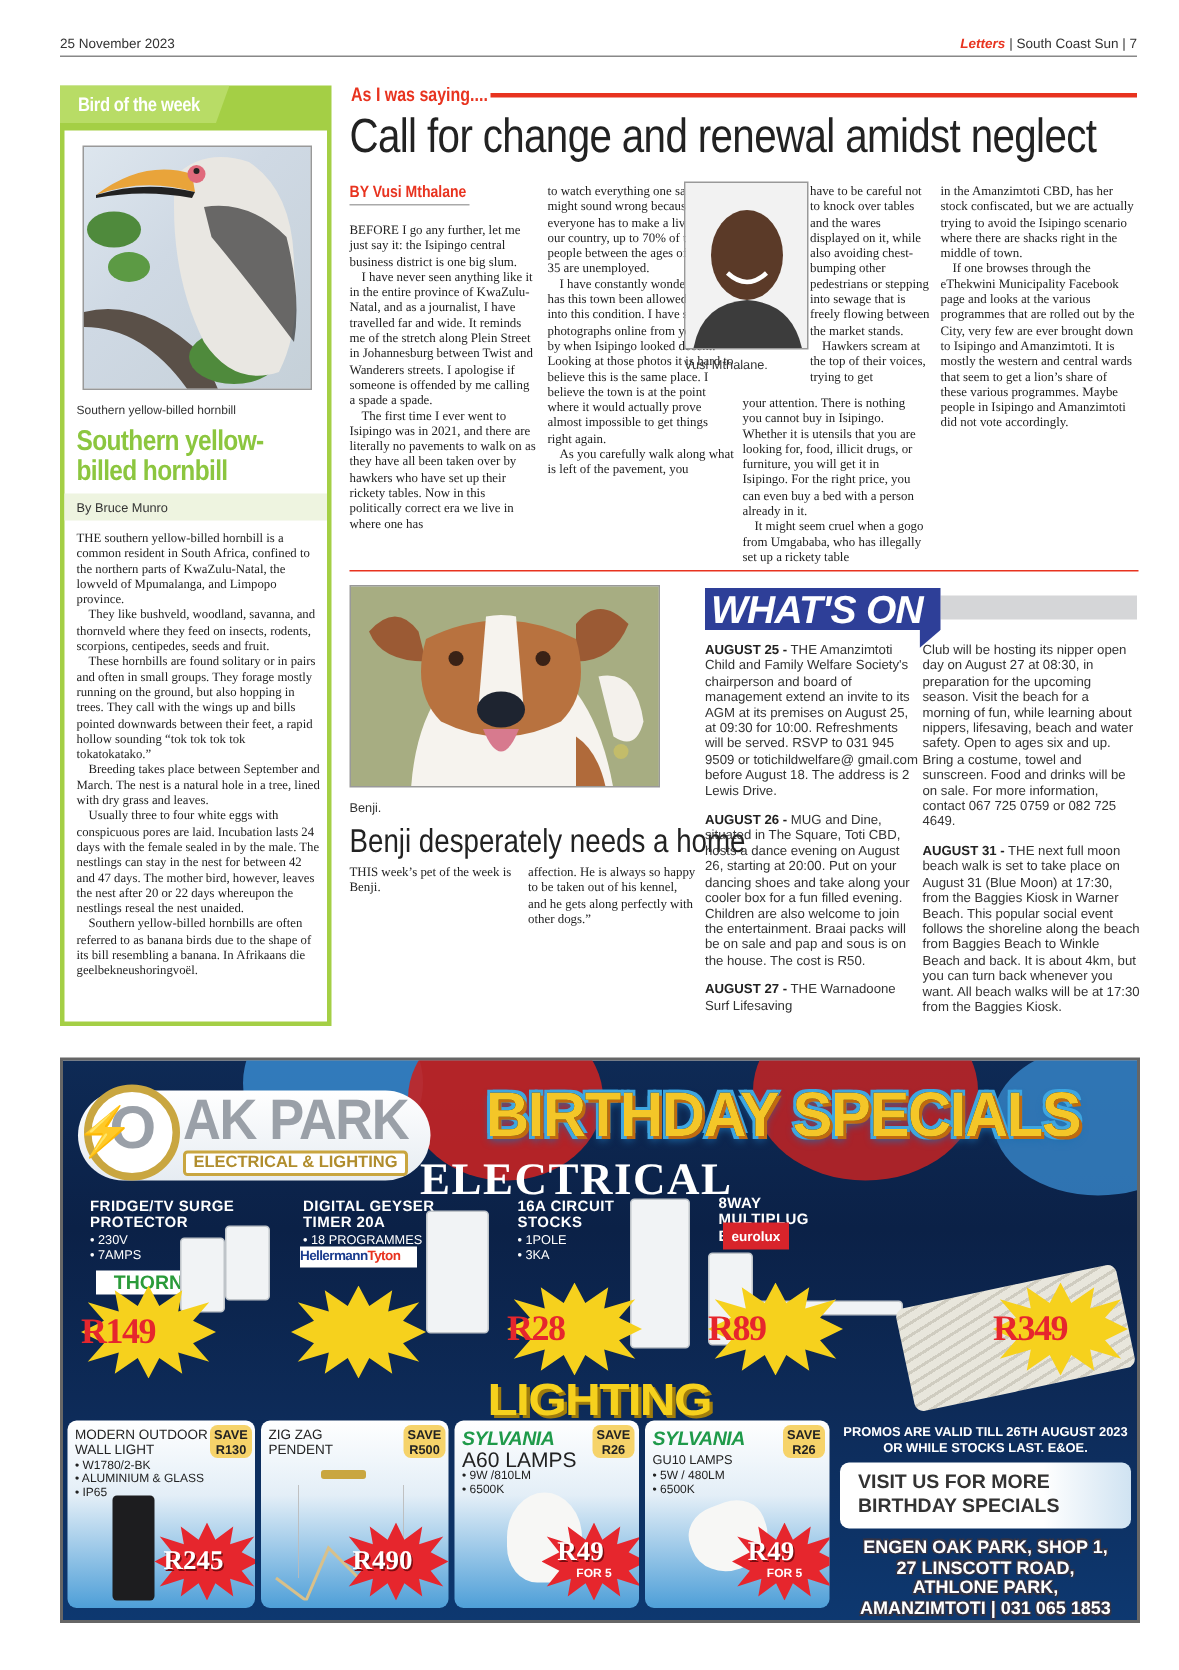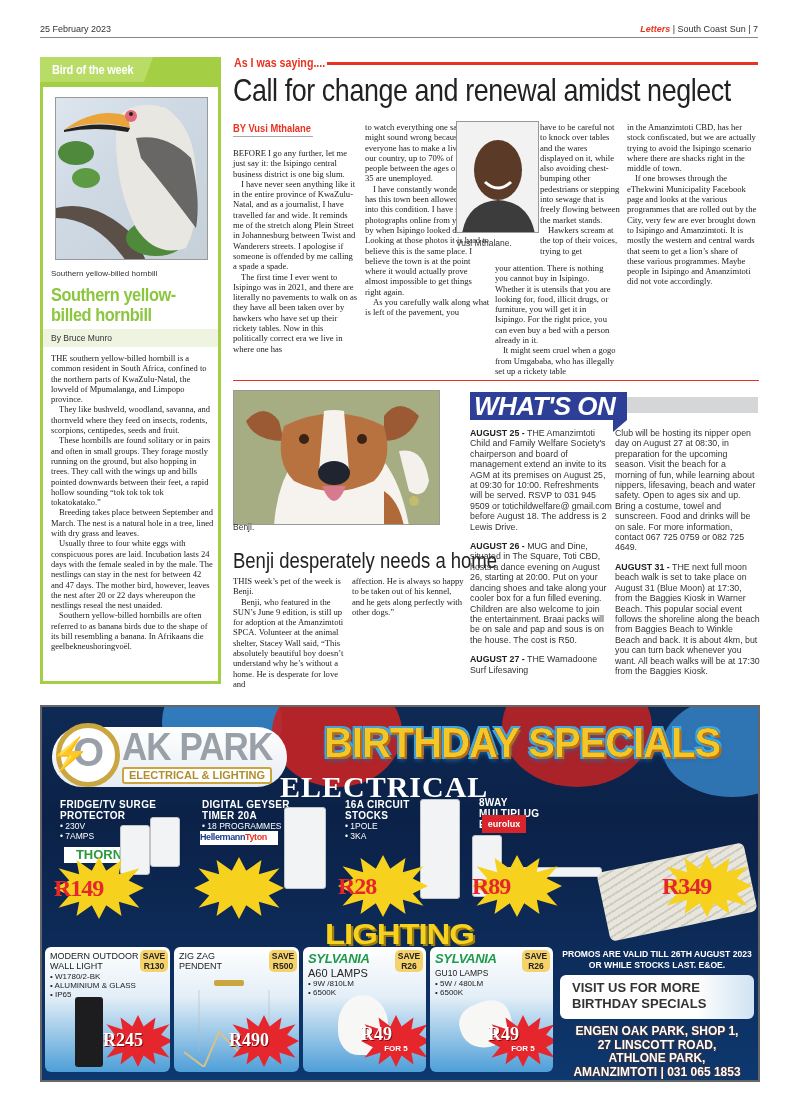--- a/index.html
+++ b/index.html
@@ -37,21 +37,21 @@
 .c3{left:495px;top:122px;width:120px}
 .c4{left:627px;top:122px;width:130px}
 .portrait{left:456px;top:121px;width:83px;height:112px;border:1px solid #999;background:radial-gradient(ellipse at 50% 40%,#6b4632 0%,#4a2f22 35%,#eaeaea 36%,#f4f4f4 100%);overflow:hidden}
 .portrait-cap{left:456px;top:238px;font:8.5px "Liberation Sans",sans-serif;color:#333}
 .c3b{left:495px;top:263px;width:123px}
 
 .sep-red{left:233px;top:380px;width:526px;height:1px;background:#e8331f}
 
 
 .dog-photo{left:233px;top:390px;width:207px;height:135px;border:1px solid #999;overflow:hidden;background:linear-gradient(180deg,#9ba87a 0%,#b6b48c 50%,#8a9b6a 100%)}
-.dog-cap{left:233px;top:522px;font:8.5px "Liberation Sans",sans-serif;color:#333}
+.dog-cap{left:233px;top:533px;font:8.5px "Liberation Sans",sans-serif;color:#333}
 .dog-title{left:233px;top:548px;font:22px "Liberation Sans",sans-serif;color:#222;transform:scaleX(.84);transform-origin:left;white-space:nowrap}
 .d1{left:233px;top:576px;width:112px}
 .d2{left:352px;top:576px;width:112px}
 
 
 .won-banner{left:470px;top:392px;width:157px;height:28px;background:#2e3f98}
 .won-notch{left:613px;top:420px;width:14px;height:12px;background:#2e3f98;clip-path:polygon(0 0,100% 0,0 100%)}
 .won-grey{left:627px;top:397px;width:131px;height:16px;background:#d5d6d8}
 .won-title{left:474px;top:392px;font:italic bold 26px/28px "Liberation Sans",sans-serif;color:#fff;letter-spacing:-.5px}
 .won-col{font:8.8px/10.4px "Liberation Sans",sans-serif;color:#333}
@@ -84,30 +84,30 @@
 .price{font:bold 24px/62px "Liberation Serif",serif;color:#e6262d;text-align:left;width:90px;letter-spacing:-1px}
 .prod-img{background:#f1f3f5;border:1px solid #bfc4c9;border-radius:3px}
 .conduit{left:560px;top:150px;width:150px;height:70px;background:repeating-linear-gradient(160deg,#e8e6dc 0 5px,#cfccc0 5px 7px);border-radius:6px;transform:rotate(-12deg)}
 .lighting{left:283px;top:210px;font:bold 30px "Liberation Sans",sans-serif;color:#f6d11d;letter-spacing:-1px;text-shadow:2px 2px 0 #a07d0c;transform:scaleX(1.1);transform-origin:left}
 .card{top:240px;height:125px;background:linear-gradient(180deg,#fff 0%,#e3eef7 40%,#4e9fd8 100%);border-radius:6px;overflow:hidden}
 .card-title{position:absolute;left:5px;top:5px;font:9px/9.5px "Liberation Sans",sans-serif;color:#222}
 .card-spec{position:absolute;left:5px;font:8px/9px "Liberation Sans",sans-serif;color:#222}
 .save{position:absolute;top:3px;width:28px;height:22px;background:#f6d36a;border-radius:5px;font:bold 8.5px/9.5px "Liberation Sans",sans-serif;color:#222;text-align:center;padding-top:2px}
 .sylv{position:absolute;left:5px;top:4px;font:italic bold 13px "Liberation Sans",sans-serif;color:#1f9a4a;letter-spacing:-.3px}
 .rburst{position:absolute;width:70px;height:52px;background:#e6262d;clip-path:polygon(50% 0,58% 22%,75% 5%,72% 28%,95% 18%,83% 38%,100% 50%,83% 62%,95% 82%,72% 72%,75% 95%,58% 78%,50% 100%,42% 78%,25% 95%,28% 72%,5% 82%,17% 62%,0 50%,17% 38%,5% 18%,28% 28%,25% 5%,42% 22%)}
-.rprice{position:absolute;width:52px;font:bold 18px/18px "Liberation Serif",serif;color:#fff;text-shadow:1px 1px 0 #7a0c10}
+.rprice{position:absolute;width:52px;text-align:center;font:bold 18px/18px "Liberation Serif",serif;color:#fff;text-shadow:1px 1px 0 #7a0c10}
 .rfor{position:absolute;width:70px;text-align:center;font:bold 8px "Liberation Sans",sans-serif;color:#fff}
 .promo{left:520px;top:242px;width:190px;text-align:center;font:bold 8.6px/11px "Liberation Sans",sans-serif;color:#fff}
 .visit{left:518px;top:268px;width:194px;height:44px;background:linear-gradient(90deg,#fff 70%,#d0e3f2 100%);border-radius:6px;font:bold 13px/16px "Liberation Sans",sans-serif;color:#333;padding:5px 0 0 12px}
 .addr{left:512px;top:318px;width:206px;text-align:center;font:bold 12px/13.5px "Liberation Sans",sans-serif;color:#fff;text-shadow:1px 1px 0 #334,-1px -1px 0 #334,1px -1px 0 #334,-1px 1px 0 #334}
 </style>
 </head>
 <body>
 
-<div class="abs hdr-date">25 February 2023</div>
+<div class="abs hdr-date">25 November 2023</div>
 <div class="abs hdr-right"><span class="sec">Letters</span> | <span>South Coast Sun</span> | <span>7</span></div>
 <div class="abs hdr-line"></div>
 
 <div class="abs bird-box">
   <div class="bird-inner">
     <div class="abs bird-photo">
       <svg width="153" height="163" viewBox="0 0 153 163">
         <path d="M0 110 Q40 100 80 140 L90 163 L70 163 Q40 120 0 120Z" fill="#5a5048"></path>
         <ellipse cx="20" cy="55" rx="18" ry="12" fill="#4f8a3c"></ellipse>
         <ellipse cx="30" cy="80" rx="14" ry="10" fill="#5c9a44"></ellipse>
@@ -192,21 +192,20 @@
     <circle cx="70" cy="48" r="5" fill="#3a2216"></circle>
     <circle cx="128" cy="48" r="5" fill="#3a2216"></circle>
     <ellipse cx="100" cy="82" rx="16" ry="12" fill="#1e2430"></ellipse>
     <path d="M88 95 Q100 125 112 95Z" fill="#d77a8e"></path>
   </svg>
 </div>
 <div class="abs dog-cap">Benji.</div>
 <div class="abs dog-title">Benji desperately needs a home</div>
 <div class="abs col d1">
   <p class="first">THIS week’s pet of the week is Benji.</p>
-  <p>Benji, who featured in the SUN’s June 9 edition, is still up for adoption at the Amanzimtoti SPCA. Volunteer at the animal shelter, Stacey Wall said, “This absolutely beautiful boy doesn’t understand why he’s without a home. He is desperate for love and</p>
 </div>
 <div class="abs col d2">
   <p class="first">affection. He is always so happy to be taken out of his kennel, and he gets along perfectly with other dogs.”</p>
 </div>
 
 <div class="abs won-grey"></div>
 <div class="abs won-banner"></div>
 <div class="abs won-notch"></div>
 <div class="abs won-title">WHAT'S ON</div>
 <div class="abs won-col w1">
@@ -305,21 +304,21 @@
       <line x1="20" y1="18" x2="20" y2="80" stroke="#bbb" stroke-width=".6"></line>
       <line x1="90" y1="18" x2="90" y2="80" stroke="#bbb" stroke-width=".6"></line>
       <polyline points="5,80 25,95 40,60 60,80 80,60 100,70" stroke="#d8c08a" stroke-width="2" fill="none"></polyline>
     </svg>
     <div class="rburst" style="left:55px;top:68px"></div>
     <div class="rprice" style="left:55px;top:84px">R490</div>
   </div>
 
   <div class="abs card" style="left:261px;width:123px">
     <div class="sylv">SYLVANIA</div>
-    <div class="card-spec" style="top:22px;font-size:11px">A60 LAMPS</div>
+    <div class="card-spec" style="top:22px;font-size:14px">A60 LAMPS</div>
     <div class="card-spec" style="top:32px">• 9W /810LM</div>
     <div class="card-spec" style="top:41px">• 6500K</div>
     <div class="save" style="left:92px">
         <div>SAVE</div>
         <div>R26</div>
       </div>
     <div class="abs" style="left:35px;top:48px;width:50px;height:60px;border-radius:50% 50% 40% 40%;background:#f7f7f5"></div>
     <div class="rburst" style="left:58px;top:68px"></div>
     <div class="rprice" style="left:58px;top:78px">R49</div>
     <div class="rfor" style="left:58px;top:97px">FOR 5</div>

